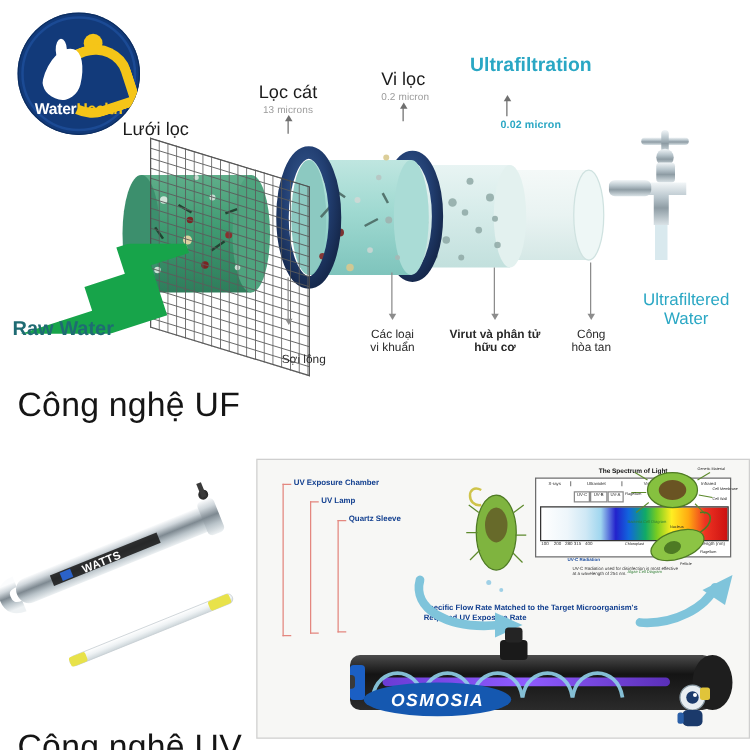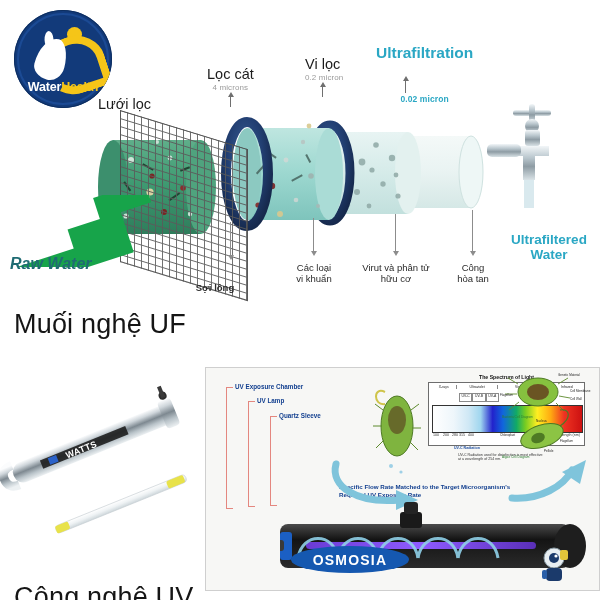--- a/index.html
+++ b/index.html
@@ -75,21 +75,21 @@
   .spec-box{position:absolute;background:#fff;border:1px solid #6d6d6d;}
   .spec-title{position:absolute;width:100%;text-align:center;font-size:5.2px;font-weight:bold;color:#111;}
   .spec-band-row{position:absolute;display:flex;}
   .spec-band-row div{font-size:3.4px;text-align:center;color:#222;border-right:1px solid #8a8a8a;}
   .spec-grad{position:absolute;}
   .spec-note{position:absolute;font-size:3.6px;color:#333;line-height:1.25;}
   .flow-note{position:absolute;color:#123f8f;font-size:6.2px;font-weight:bold;line-height:1.35;}
 
   #osmosia{position:absolute;left:85px;top:178px;width:118px;height:27px;border-radius:50%;
      background:#1558b0;display:flex;align-items:center;justify-content:center;}
-  #osmosia span{color:#fff;font-size:14px;font-weight:bold;letter-spacing:1.2px;text-align:right;}
+  #osmosia span{color:#fff;font-size:14px;font-weight:bold;letter-spacing:1.2px;font-style:italic;text-align:right;}
 </style>
 </head>
 <body>
 
 <div id="page">
 
   <div id="uf-panel">
 
     <div id="logo">
       <div class="ring"></div>
@@ -234,65 +234,65 @@
       <rect x="0" y="40" width="34" height="13" rx="5" fill="url(#chrome)"></rect>
       <rect x="37" y="76" width="10" height="28" fill="#cfe3ea" opacity=".8"></rect>
     </svg>
 
     <div class="lbl" style="left:98px;top:96px;">
       <span>Lưới lọc</span>
     </div>
 
     <div class="lbl" style="left:207px;top:66px;">
       <span>Lọc cát</span>
-      <span class="sub">4 microns</span>
+      <span class="sub">13 microns</span>
     </div>
     <div class="tick-up" style="left:230px;top:96px;height:11px;"></div>
 
     <div class="lbl" style="left:305px;top:56px;">
       <span>Vi lọc</span>
       <span class="sub">0.2 micron</span>
     </div>
     <div class="tick-up" style="left:322px;top:86px;height:11px;"></div>
 
     <div class="lbl uf-blue" style="left:376px;top:44px;font-size:15.5px;">
       <span>Ultrafiltration</span>
       <span class="sub" style="color:#2aa7c4;font-size:8.5px;font-weight:bold;margin-top:32px;">0.02 micron</span>
     </div>
     <div class="tick-up" style="left:405px;top:80px;height:13px;"></div>
 
     <div class="lead" style="left:230px;top:222px;height:34px;"></div>
     <div class="lead" style="left:313px;top:218px;height:34px;"></div>
     <div class="lead" style="left:395px;top:214px;height:38px;"></div>
     <div class="lead" style="left:472px;top:210px;height:42px;"></div>
 
-    <div class="blbl" style="left:180px;top:282px;width:70px;font-weight:bold;">
+    <div class="blbl" style="left:208px;top:282px;width:70px;">
       <div>Sợi lông</div>
     </div>
     <div class="blbl" style="left:283px;top:262px;width:62px;">
       <div>Các loại</div>
       <div>vi khuẩn</div>
     </div>
-    <div class="blbl" style="left:349px;top:262px;width:94px;">
+    <div class="blbl" style="left:349px;top:262px;width:94px;font-weight:bold;">
       <div>Virut và phân tử</div>
       <div>hữu cơ</div>
     </div>
     <div class="blbl" style="left:447px;top:262px;width:52px;">
       <div>Công</div>
       <div>hòa tan</div>
     </div>
 
-    <div class="abs" style="left:10px;top:255px;font-size:16px;font-weight:bold;color:#1f6b73;font-style:italic;">Raw Water</div>
-
-    <div class="abs ctr" style="left:498px;top:232px;width:102px;font-size:13.5px;font-weight:bold;color:#2aa7c4;line-height:1.12;">
+    <div class="abs" style="left:10px;top:255px;font-size:16px;font-weight:bold;color:#1f6b73;">Raw Water</div>
+
+    <div class="abs ctr" style="left:498px;top:232px;width:102px;font-size:13.5px;font-weight:normal;color:#2aa7c4;line-height:1.12;">
       <div>Ultrafiltered</div>
       <div>Water</div>
     </div>
 
-    <div class="caption" style="left:14px;top:309px;">Muối nghệ UF</div>
+    <div class="caption" style="left:14px;top:309px;">Công nghệ UF</div>
   </div>
 
   <div id="uv-panel">
 
     <svg class="abs" style="left:0;top:0;" width="205" height="245">
       <defs>
         <linearGradient id="steel" x1="0" y1="0" x2="0" y2="1">
           <stop offset="0%" stop-color="#fbfcfd"></stop>
             <stop offset="22%" stop-color="#cfd6db"></stop>
           <stop offset="48%" stop-color="#7e8991"></stop>

